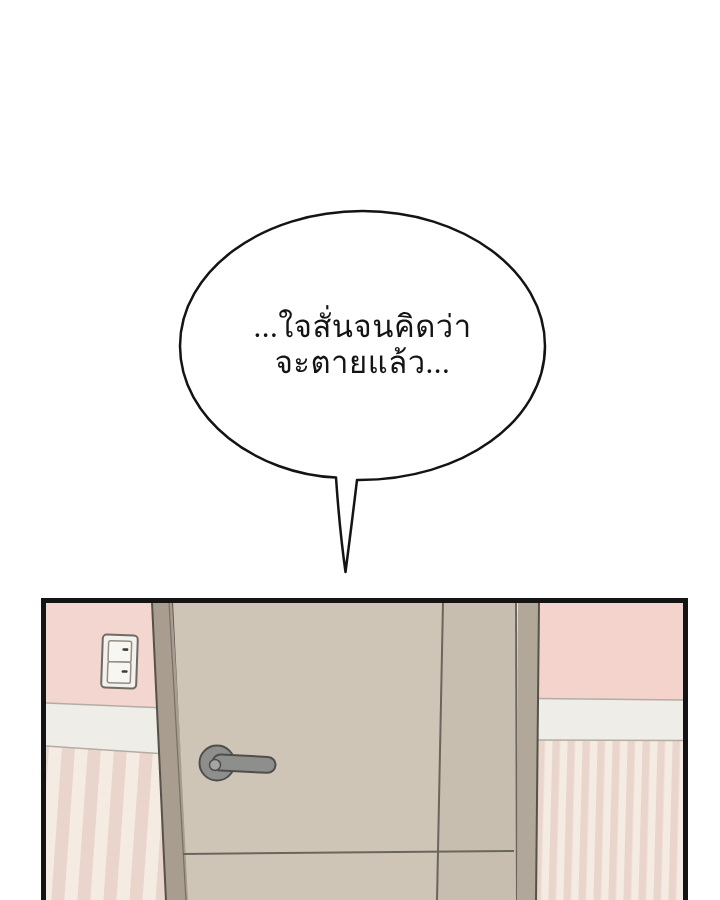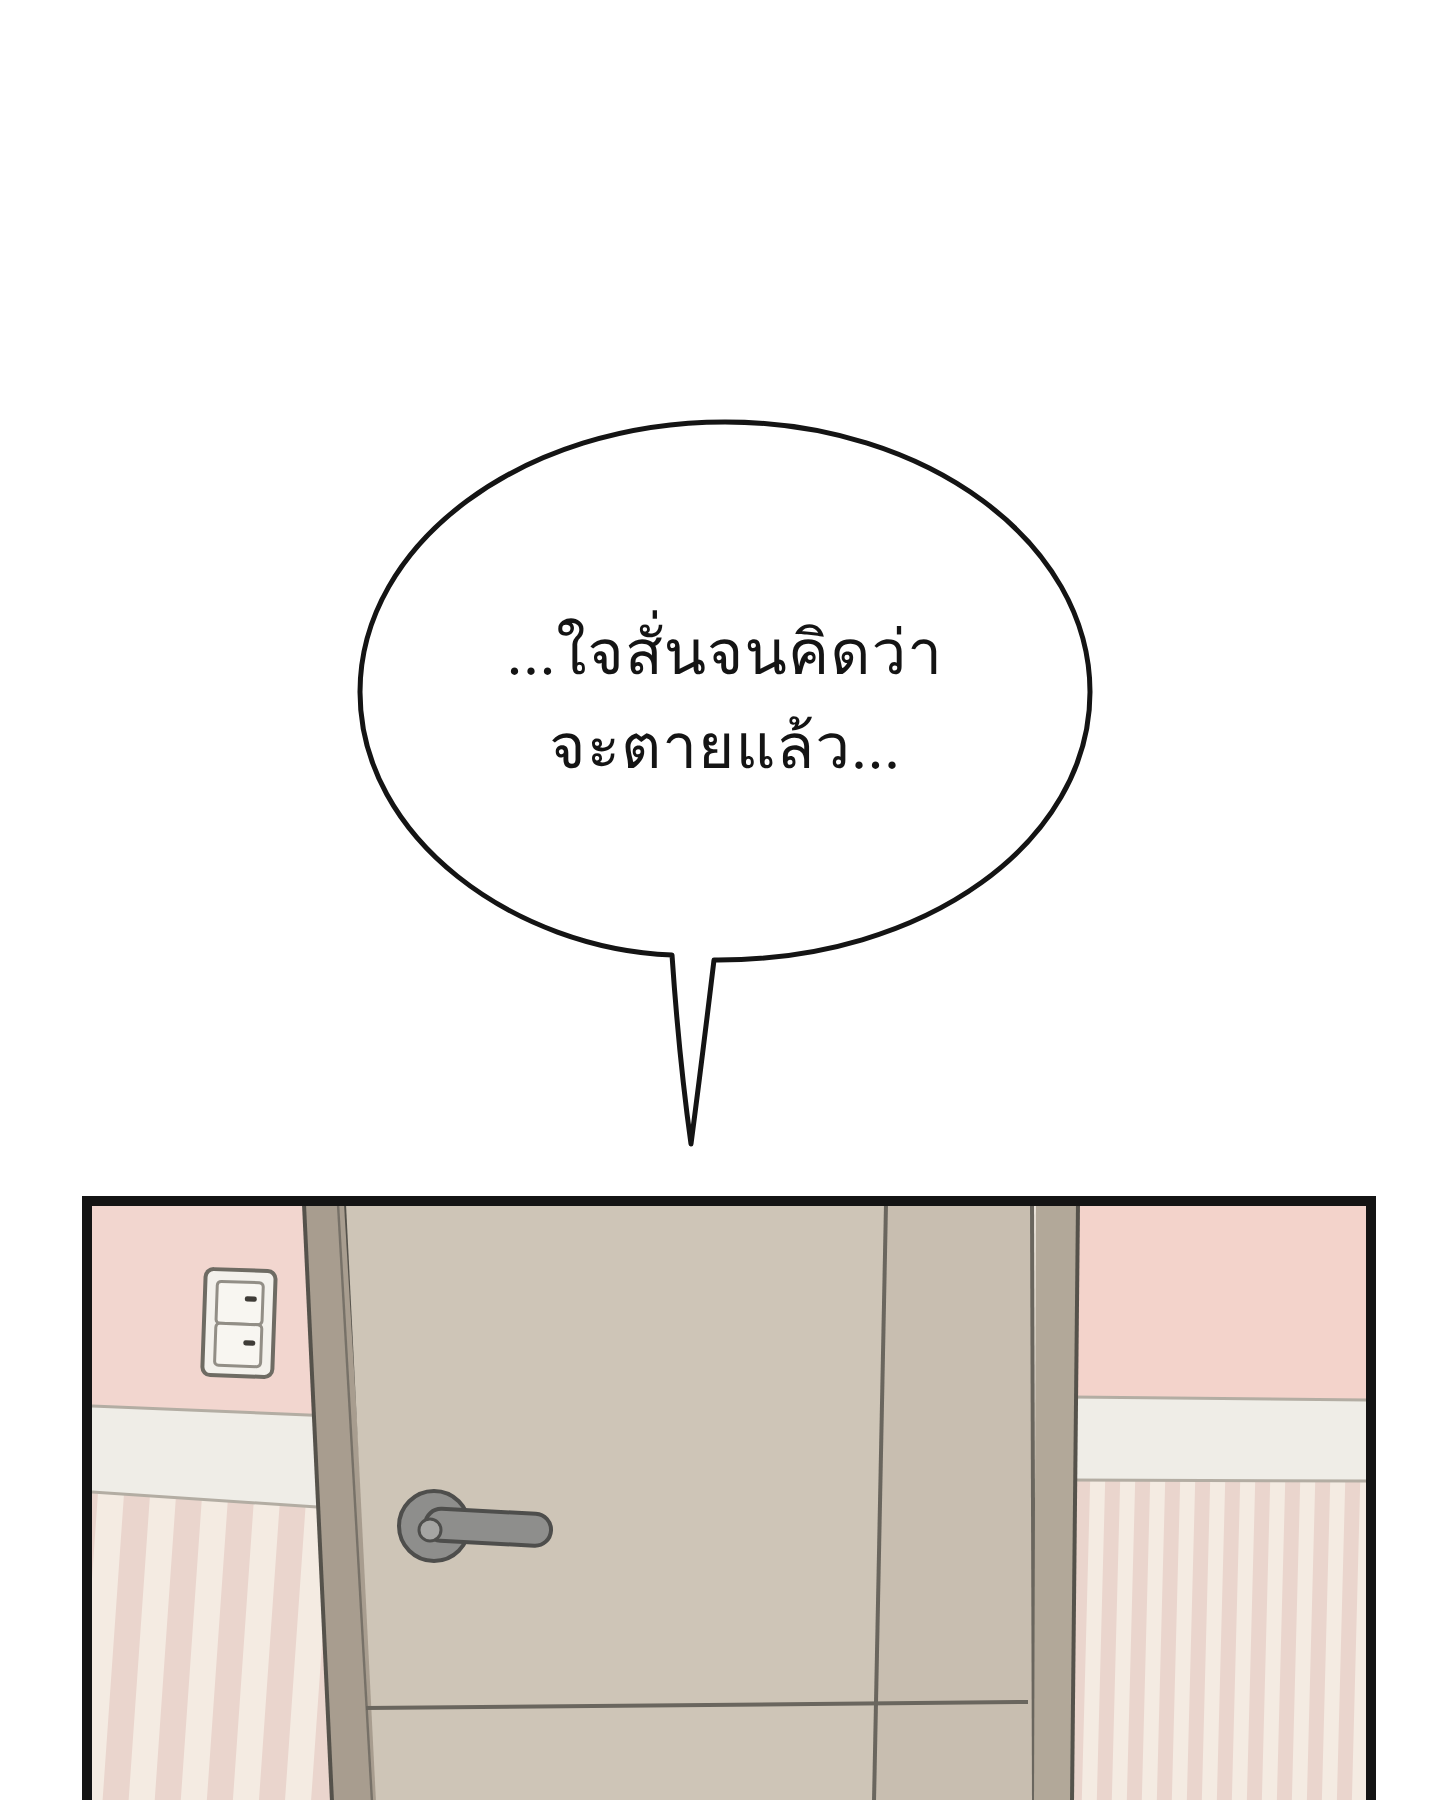--- a/index.html
+++ b/index.html
@@ -15,21 +15,21 @@
     stroke:var(--ink,#141414);
     stroke-width:2.5;
     stroke-linejoin:round;
   }
   .bubble .line{
     position:absolute;left:0;width:100%;text-align:center;
     font-size:31px;line-height:46px;color:var(--ink,#141414);
     letter-spacing:0.5px;white-space:nowrap;
   }
   .bubble .l1{top:104px;}
-  .bubble .l2{top:151px;}
+  .bubble .l2{top:140px;}
   
   .panel{
     position:absolute;left:41px;top:598px;width:647px;height:302px;
     box-sizing:border-box;
     border-top:5px solid var(--ink,#141414);
     border-left:5px solid var(--ink,#141414);
     border-right:5px solid var(--ink,#141414);
     background:#e9e2d8;overflow:hidden;
   }
   .panel svg{display:block;}

